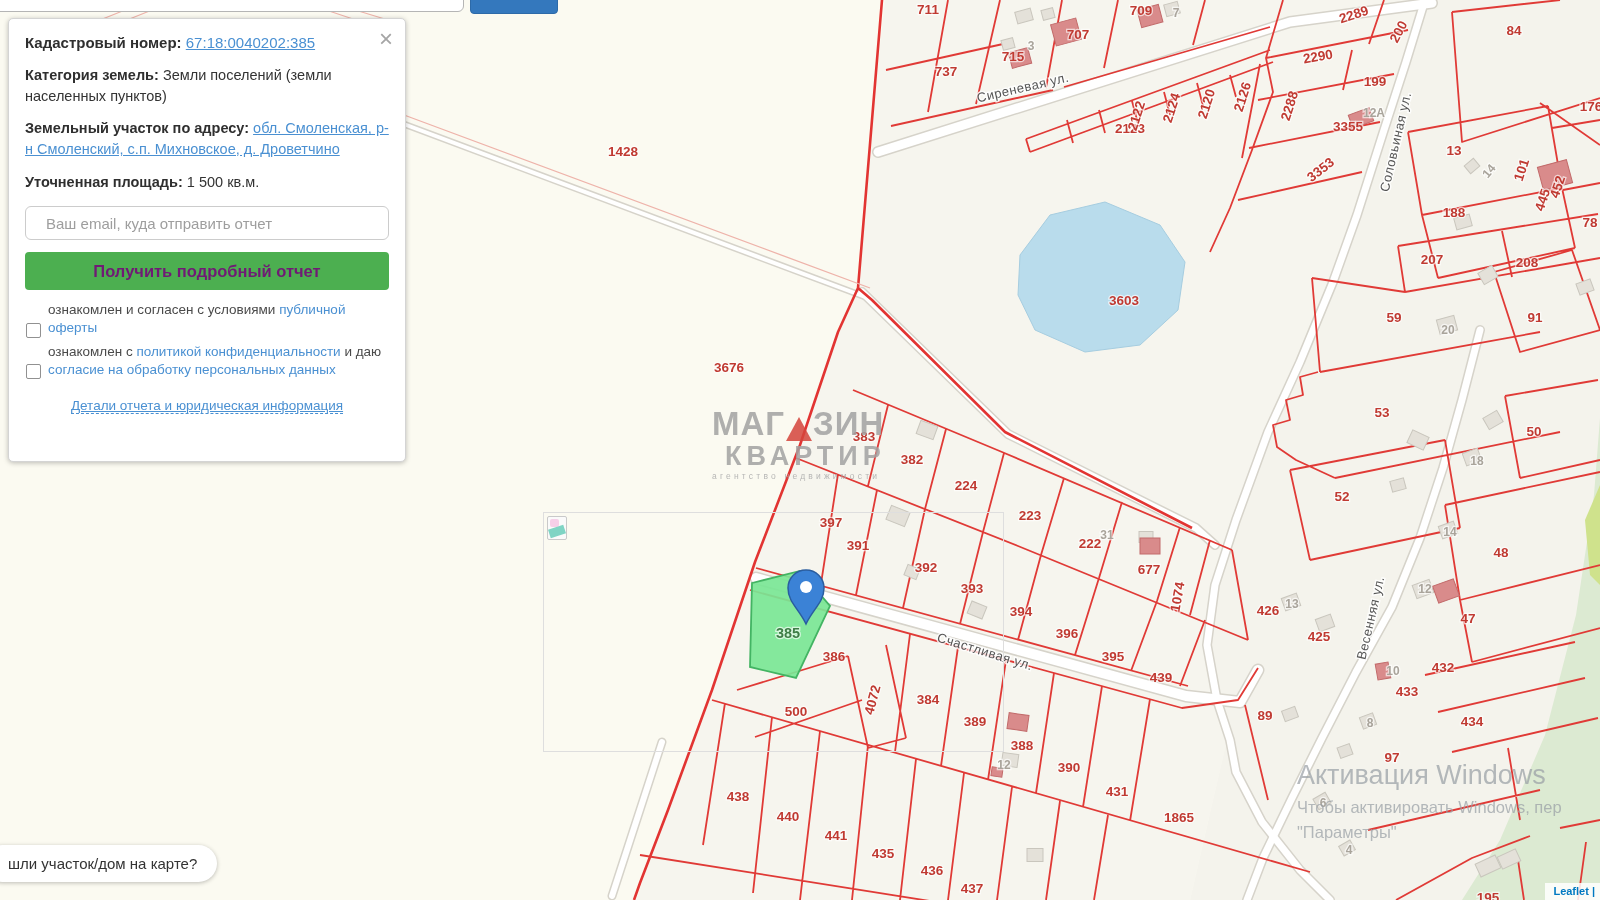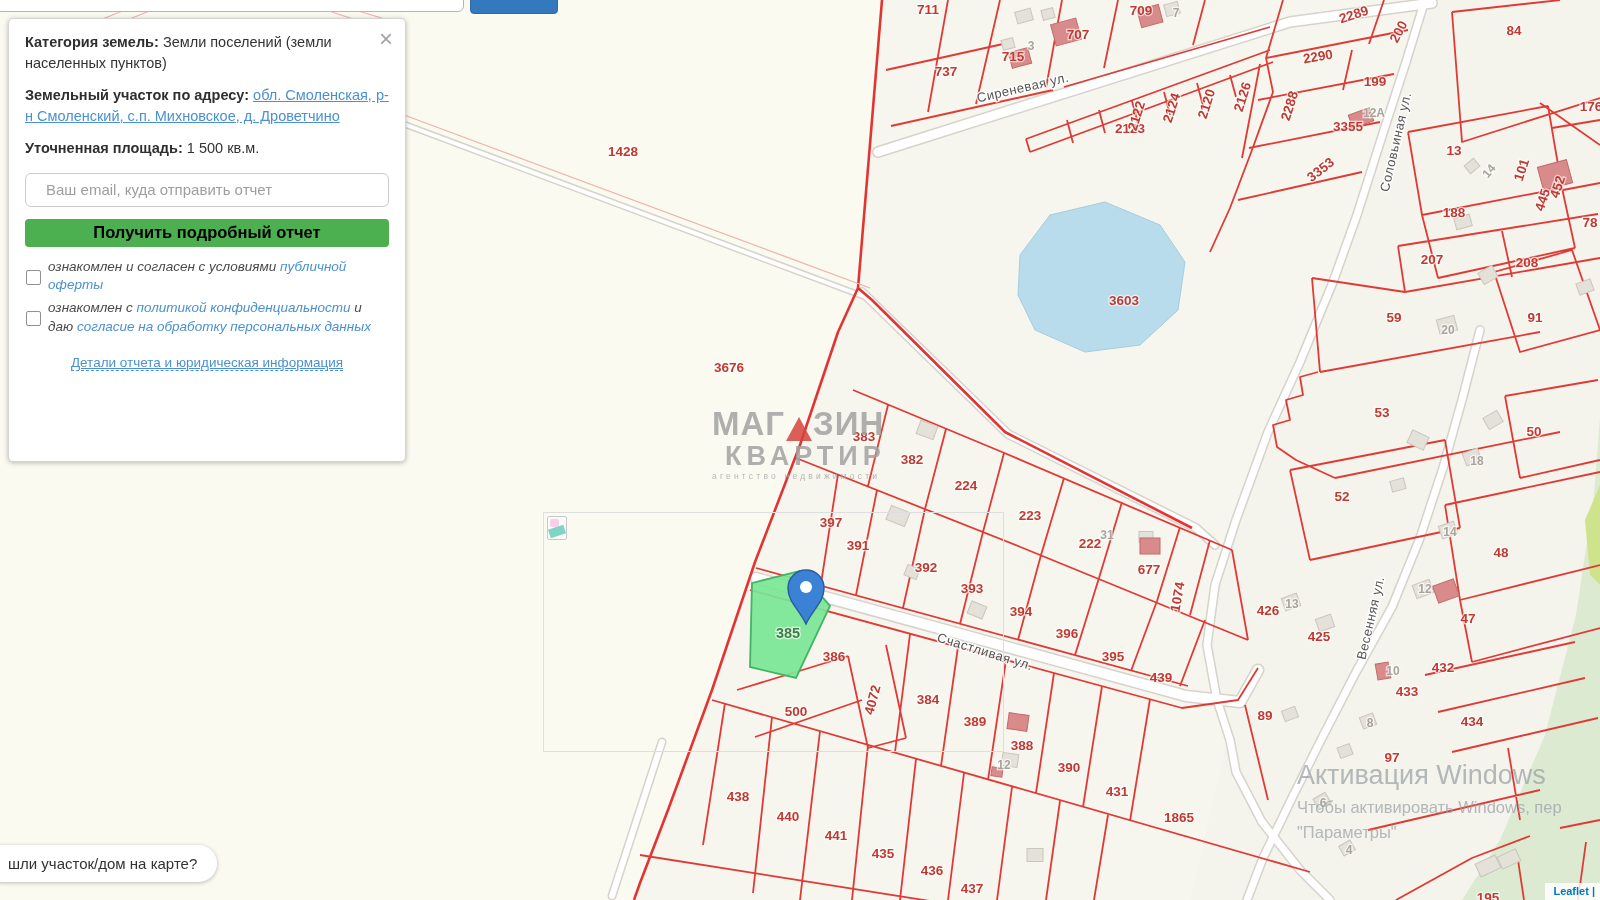--- a/index.html
+++ b/index.html
@@ -23,24 +23,24 @@
     border:1px solid #d4d4d4;border-radius:5px;box-shadow:0 1px 5px rgba(0,0,0,.25);
     padding:13px 16px;box-sizing:border-box;font-size:14.5px;color:#333;}
   #panel .b{font-weight:bold;color:#2f2f2f;}
   #panel a,.blue{color:#4a90d2;text-decoration:underline;cursor:pointer;}
   #panel .row{margin-bottom:12px;line-height:1.42;}
   #close-btn{position:absolute;right:12px;top:8px;font-size:24px;color:#a5a5a5;cursor:pointer;
     font-weight:300;line-height:1;}
   #email-input{width:100%;height:34px;border:1px solid #ccc;border-radius:6px;box-sizing:border-box;
     padding:0 20px;font-size:15px;color:#333;font-family:inherit;margin:2px 0 12px 0;}
   #email-input::placeholder{color:#9e9e9e;}
-  #report-btn{width:100%;height:28px;background:#4caf50;border:none;border-radius:4px;color:#000000;
+  #report-btn{width:100%;height:38px;background:#4caf50;border:none;border-radius:4px;color:#701a75;
     font-size:16.5px;font-weight:bold;font-family:inherit;cursor:pointer;margin-bottom:11px;}
-  .cbrow{display:flex;align-items:center;font-size:13.5px;color:#4a4a4a;line-height:1.35;
-    margin-bottom:5px;font-style:italic;}
+  .cbrow{display:flex;align-items:flex-end;font-size:13.5px;color:#4a4a4a;line-height:1.35;
+    margin-bottom:5px;}
   .cbox{width:13px;height:13px;min-width:13px;border:1px solid #919191;border-radius:2px;background:#fff;
     margin:2px 7px 0 1px;}
   .cwrap{display:block;}
   .centerlinks{text-align:center;margin-top:16px;font-size:13.5px;line-height:1.6;}
   .centerlinks a{text-decoration:none;border-bottom:1px dashed #4a90d2;}
   
   #wmark{position:absolute;left:712px;top:407px;color:#a2a2a2;opacity:.85;line-height:1.05;
     pointer-events:none;}
   #wmark .l1{font-size:33px;font-weight:bold;letter-spacing:1px;display:flex;align-items:flex-end;}
   #wmark .tri{width:0;height:0;border-left:13px solid transparent;border-right:13px solid transparent;
@@ -285,20 +285,24 @@
   <div class="w1">Активация Windows</div>
   <div class="w2">Чтобы активировать Windows, пер</div>
   <div class="w3">"Параметры"</div>
 </div>
 
 <div id="search-input" title=""></div>
 <div id="search-button"></div>
 
 <div id="panel">
   <div id="close-btn">×</div>
+  <div class="row" style="font-size:15px;">
+    <span class="b">Кадастровый номер:</span>
+    <a>67:18:0040202:385</a>
+  </div>
   <div class="row">
     <span class="b">Категория земель:</span>
     <span>Земли поселений (земли населенных пунктов)</span>
   </div>
   <div class="row">
     <span class="b">Земельный участок по адресу:</span>
     <a>обл. Смоленская, р-н Смоленский, с.п. Михновское, д. Дроветчино</a>
   </div>
   <div class="row">
     <span class="b">Уточненная площадь:</span>

